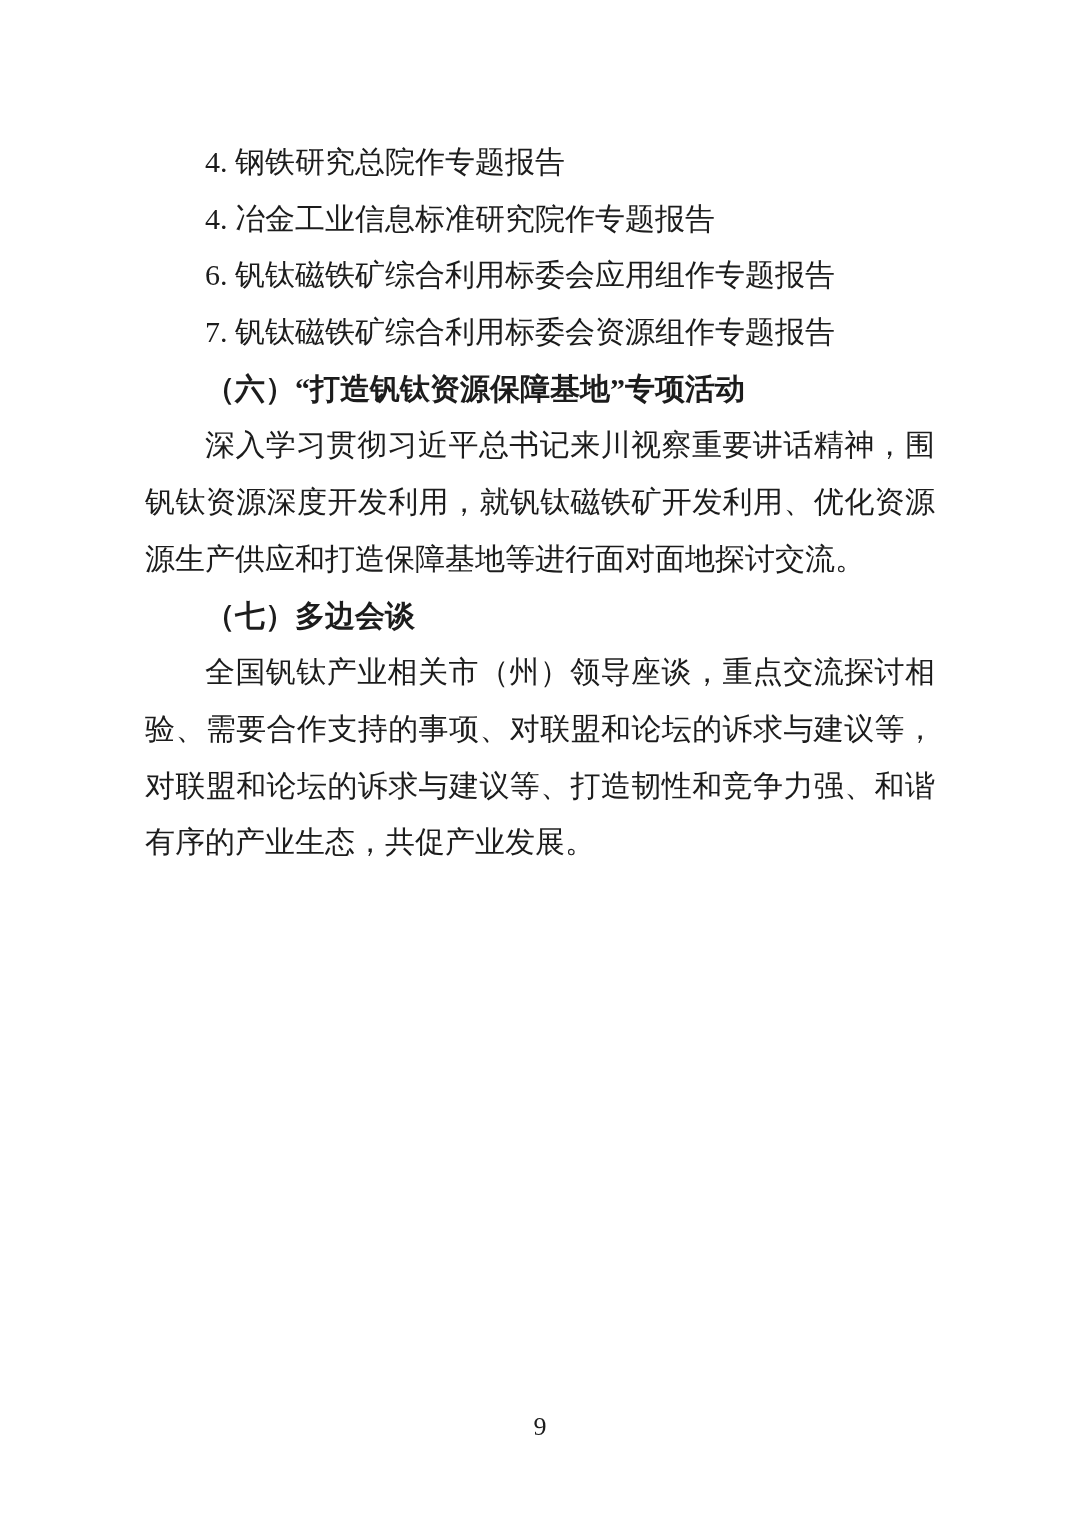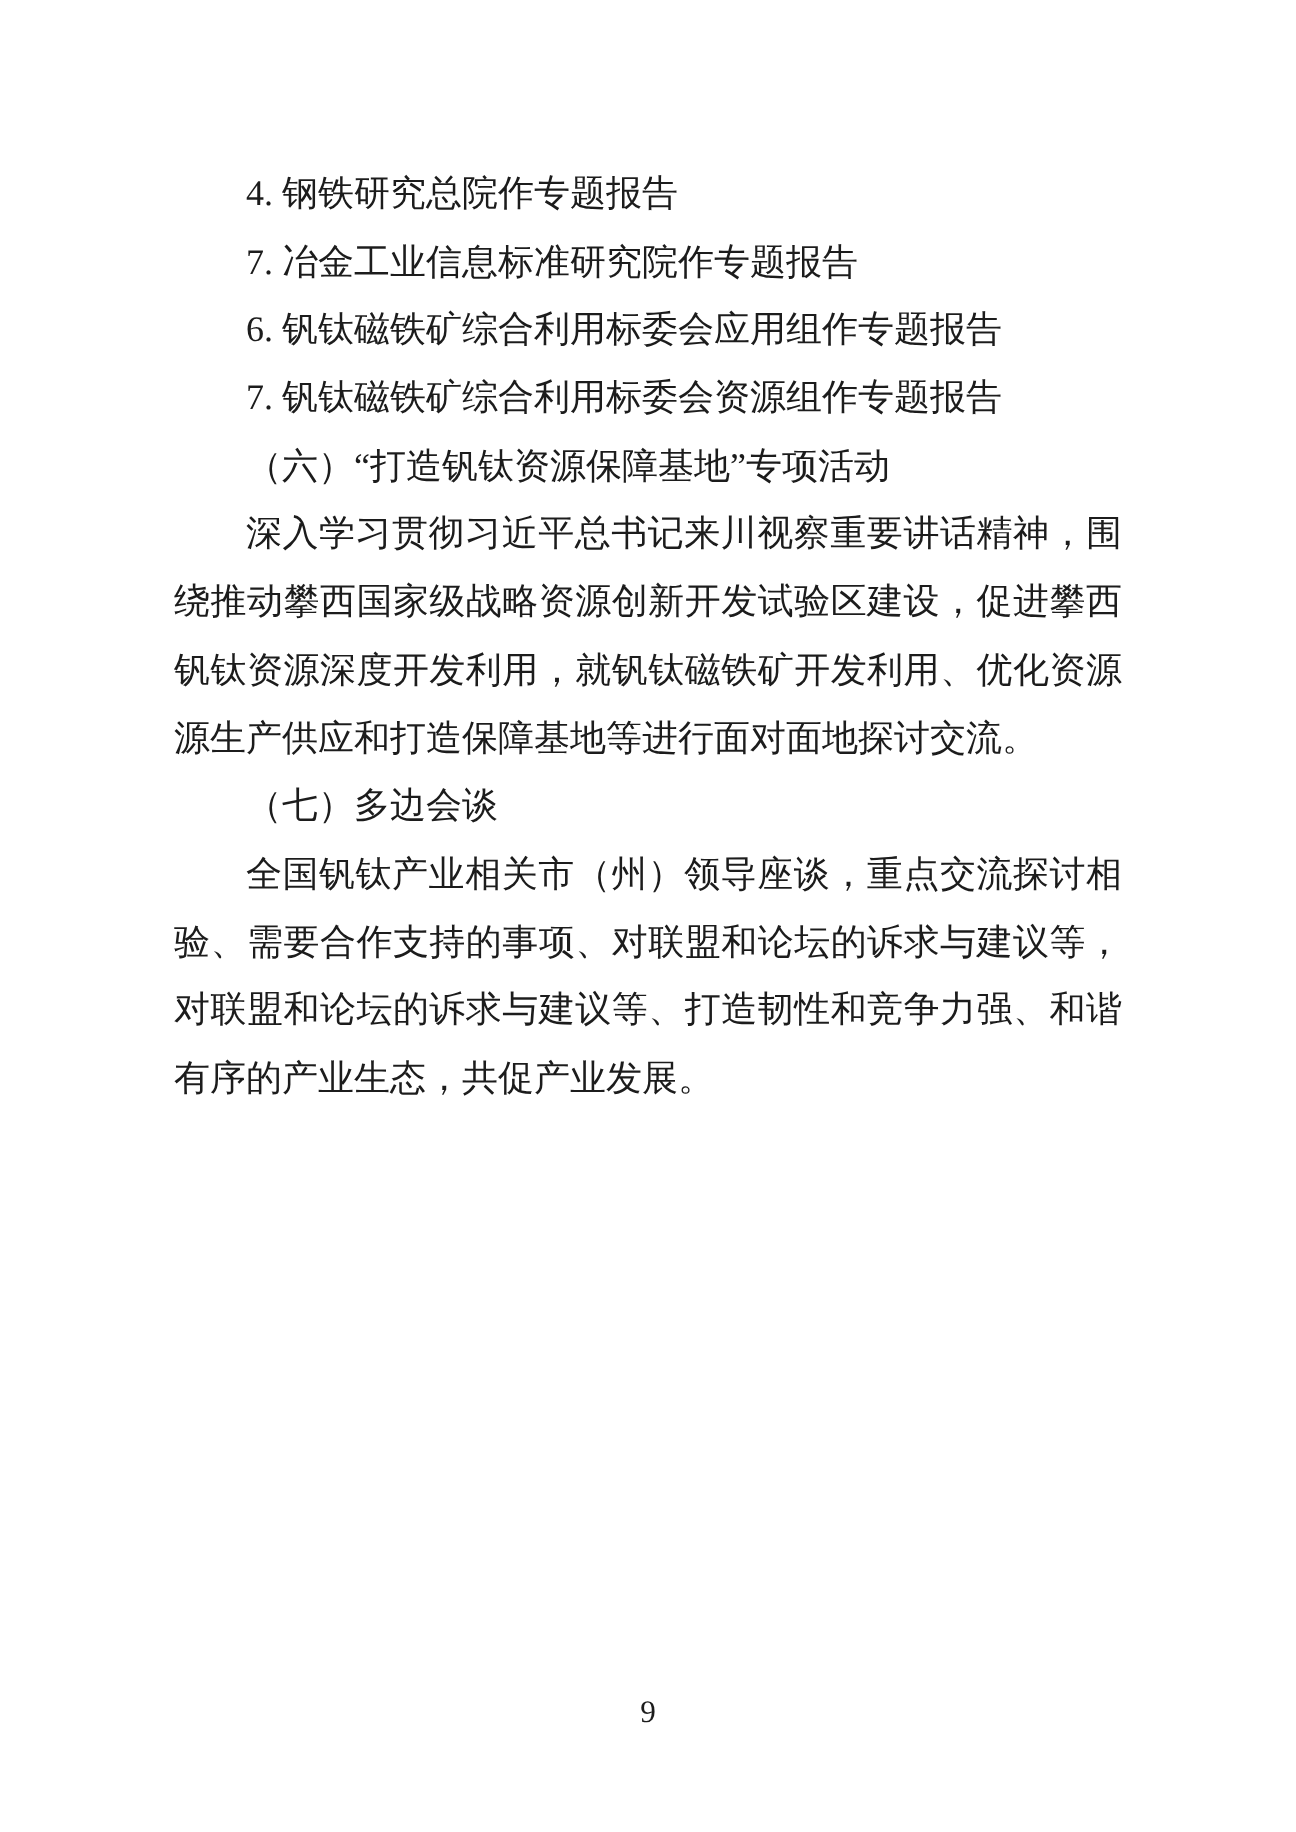--- a/index.html
+++ b/index.html
@@ -26,21 +26,21 @@
     height: 56.7px;
     line-height: 56.7px;
     font-size: 30px;
     color: #1c1c1c;
   }
   .pad {
     padding-left: 60px;
     box-sizing: border-box;
   }
   .heading {
-    font-weight: 400;
+    font-weight: 700;
   }
   .fill {
     text-align: justify;
     text-align-last: justify;
   }
   .footer {
     position: absolute;
     left: 0;
     top: 1412px;
     width: 100%;
@@ -49,26 +49,25 @@
     line-height: 30px;
     color: #1c1c1c;
   }
 </style>
 </head>
 <body>
 
 <div class="page">
   <div class="doc">
     <div class="line pad">4. 钢铁研究总院作专题报告</div>
-    <div class="line pad">7. 冶金工业信息标准研究院作专题报告</div>
+    <div class="line pad">4. 冶金工业信息标准研究院作专题报告</div>
     <div class="line pad">6. 钒钛磁铁矿综合利用标委会应用组作专题报告</div>
     <div class="line pad">7. 钒钛磁铁矿综合利用标委会资源组作专题报告</div>
     <div class="line pad heading">（六）“打造钒钛资源保障基地”专项活动</div>
     <div class="line pad fill">深入学习贯彻习近平总书记来川视察重要讲话精神，围</div>
-    <div class="line fill">绕推动攀西国家级战略资源创新开发试验区建设，促进攀西</div>
     <div class="line fill">钒钛资源深度开发利用，就钒钛磁铁矿开发利用、优化资源</div>
     <div class="line">源生产供应和打造保障基地等进行面对面地探讨交流。</div>
     <div class="line pad heading">（七）多边会谈</div>
     <div class="line pad fill">全国钒钛产业相关市（州）领导座谈，重点交流探讨相</div>
     <div class="line fill">验、需要合作支持的事项、对联盟和论坛的诉求与建议等，</div>
     <div class="line fill">对联盟和论坛的诉求与建议等、打造韧性和竞争力强、和谐</div>
     <div class="line">有序的产业生态，共促产业发展。</div>
   </div>
   <div class="footer">9</div>
 </div>

